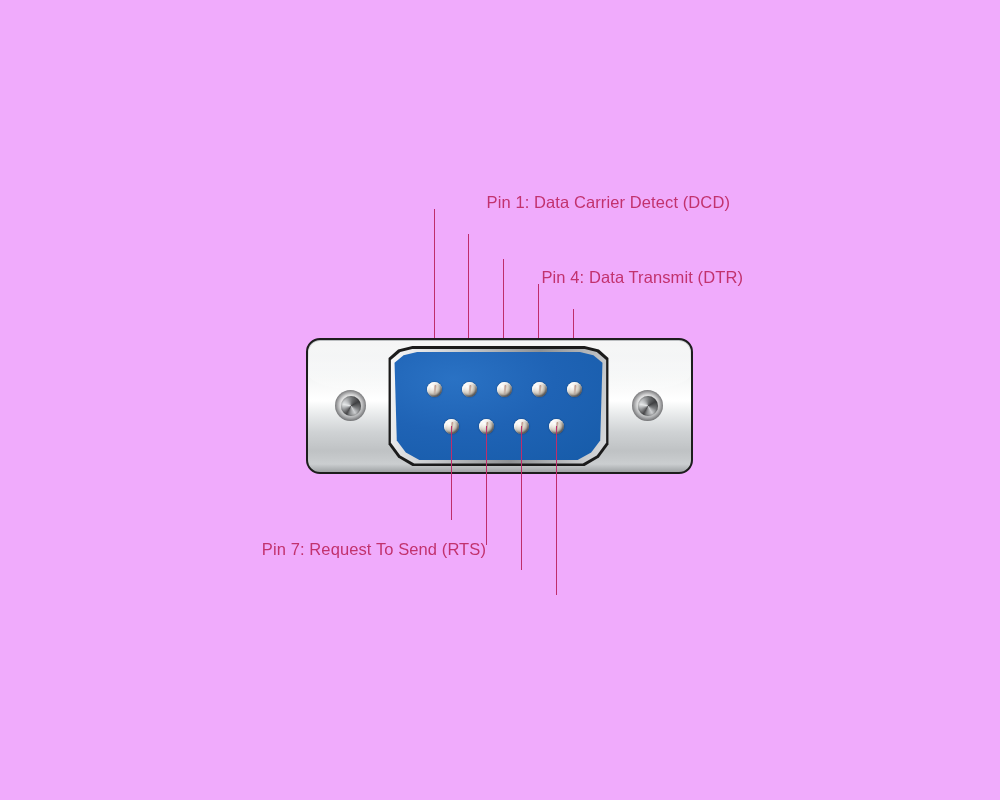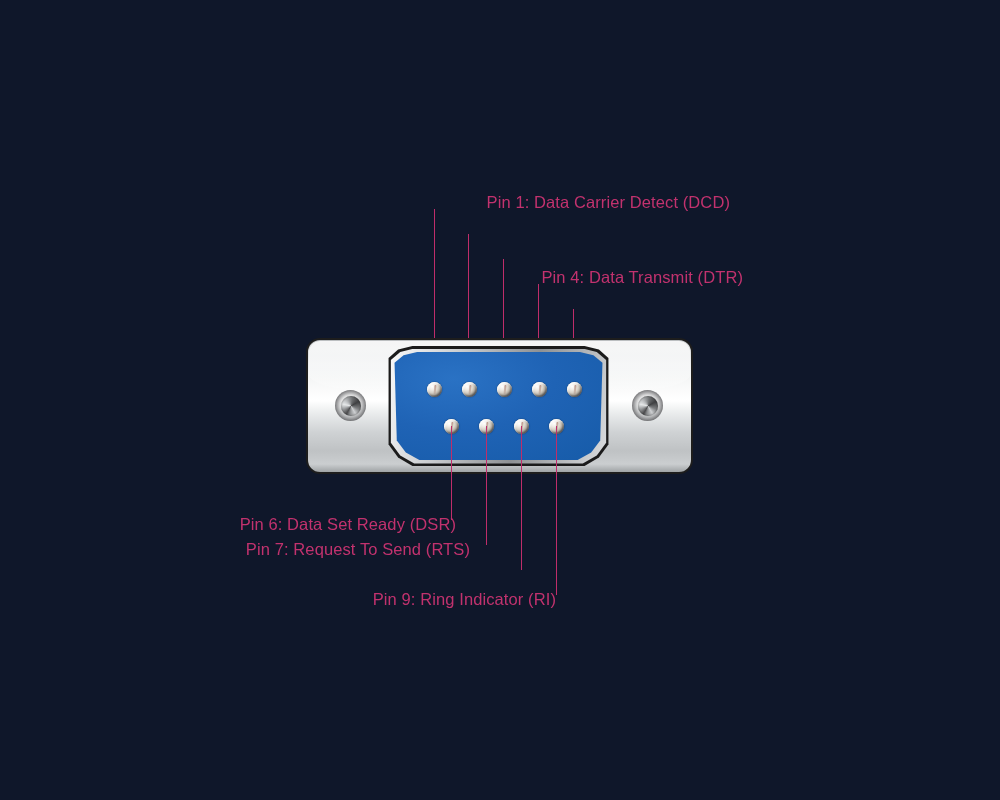--- a/index.html
+++ b/index.html
@@ -4,21 +4,21 @@
 <style>
   html, body {
     margin: 0;
     padding: 0;
     background: #ffffff;
   }
   #stage {
     position: relative;
     width: 1000px;
     height: 800px;
-    background: #0f172a;
+    background: #f0abfc;
     overflow: hidden;
     font-family: "Liberation Sans", sans-serif;
   }
 
   
   .label {
     position: absolute;
     font-size: 16.5px;
     line-height: 18px;
     color: #c2326e;
@@ -223,23 +223,17 @@
     <div class="pin" style="left:173px; top:81px;"></div>
     <div class="pin" style="left:208px; top:81px;"></div>
     <div class="pin" style="left:243px; top:81px;"></div>
   </div>
 
   <div class="leader" style="left:451px; top:426px; height:94px;"></div>
   <div class="leader" style="left:486px; top:426px; height:119px;"></div>
   <div class="leader" style="left:521px; top:426px; height:144px;"></div>
   <div class="leader" style="left:556px; top:426px; height:169px;"></div>
 
-  <div class="label bottom" style="left:160px; top:515px; width:296px;">
-    <span>Pin 6: Data Set Ready (DSR)</span>
-  </div>
-  <div class="label bottom" style="left:144px; top:540px; width:326px;">
+  <div class="label bottom" style="left:160px; top:540px; width:326px;">
     <span>Pin 7: Request To Send (RTS)</span>
   </div>
-  <div class="label bottom" style="left:160px; top:590px; width:396px;">
-    <span>Pin 9: Ring Indicator (RI)</span>
-  </div>
 
 </div>
 
 </body></html>

